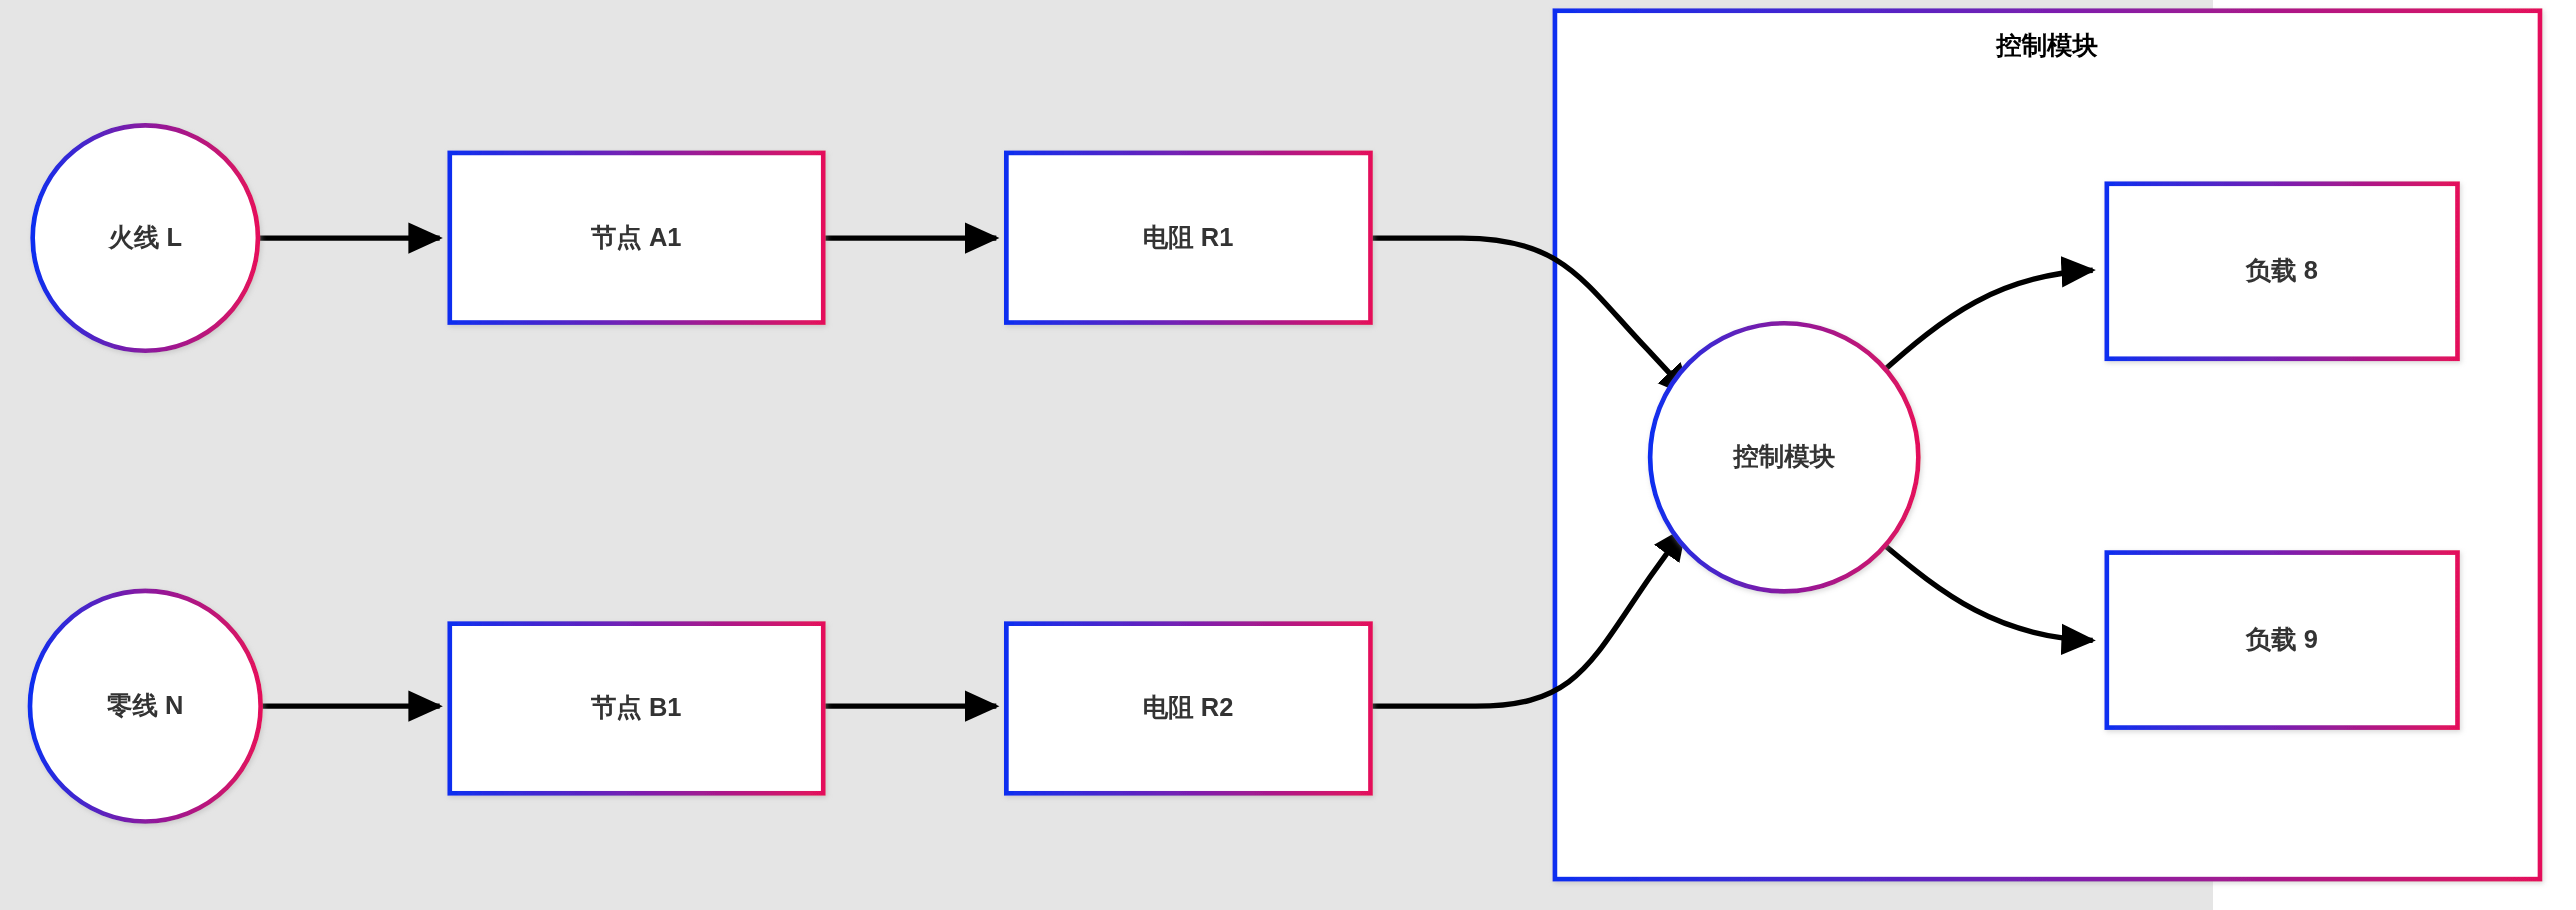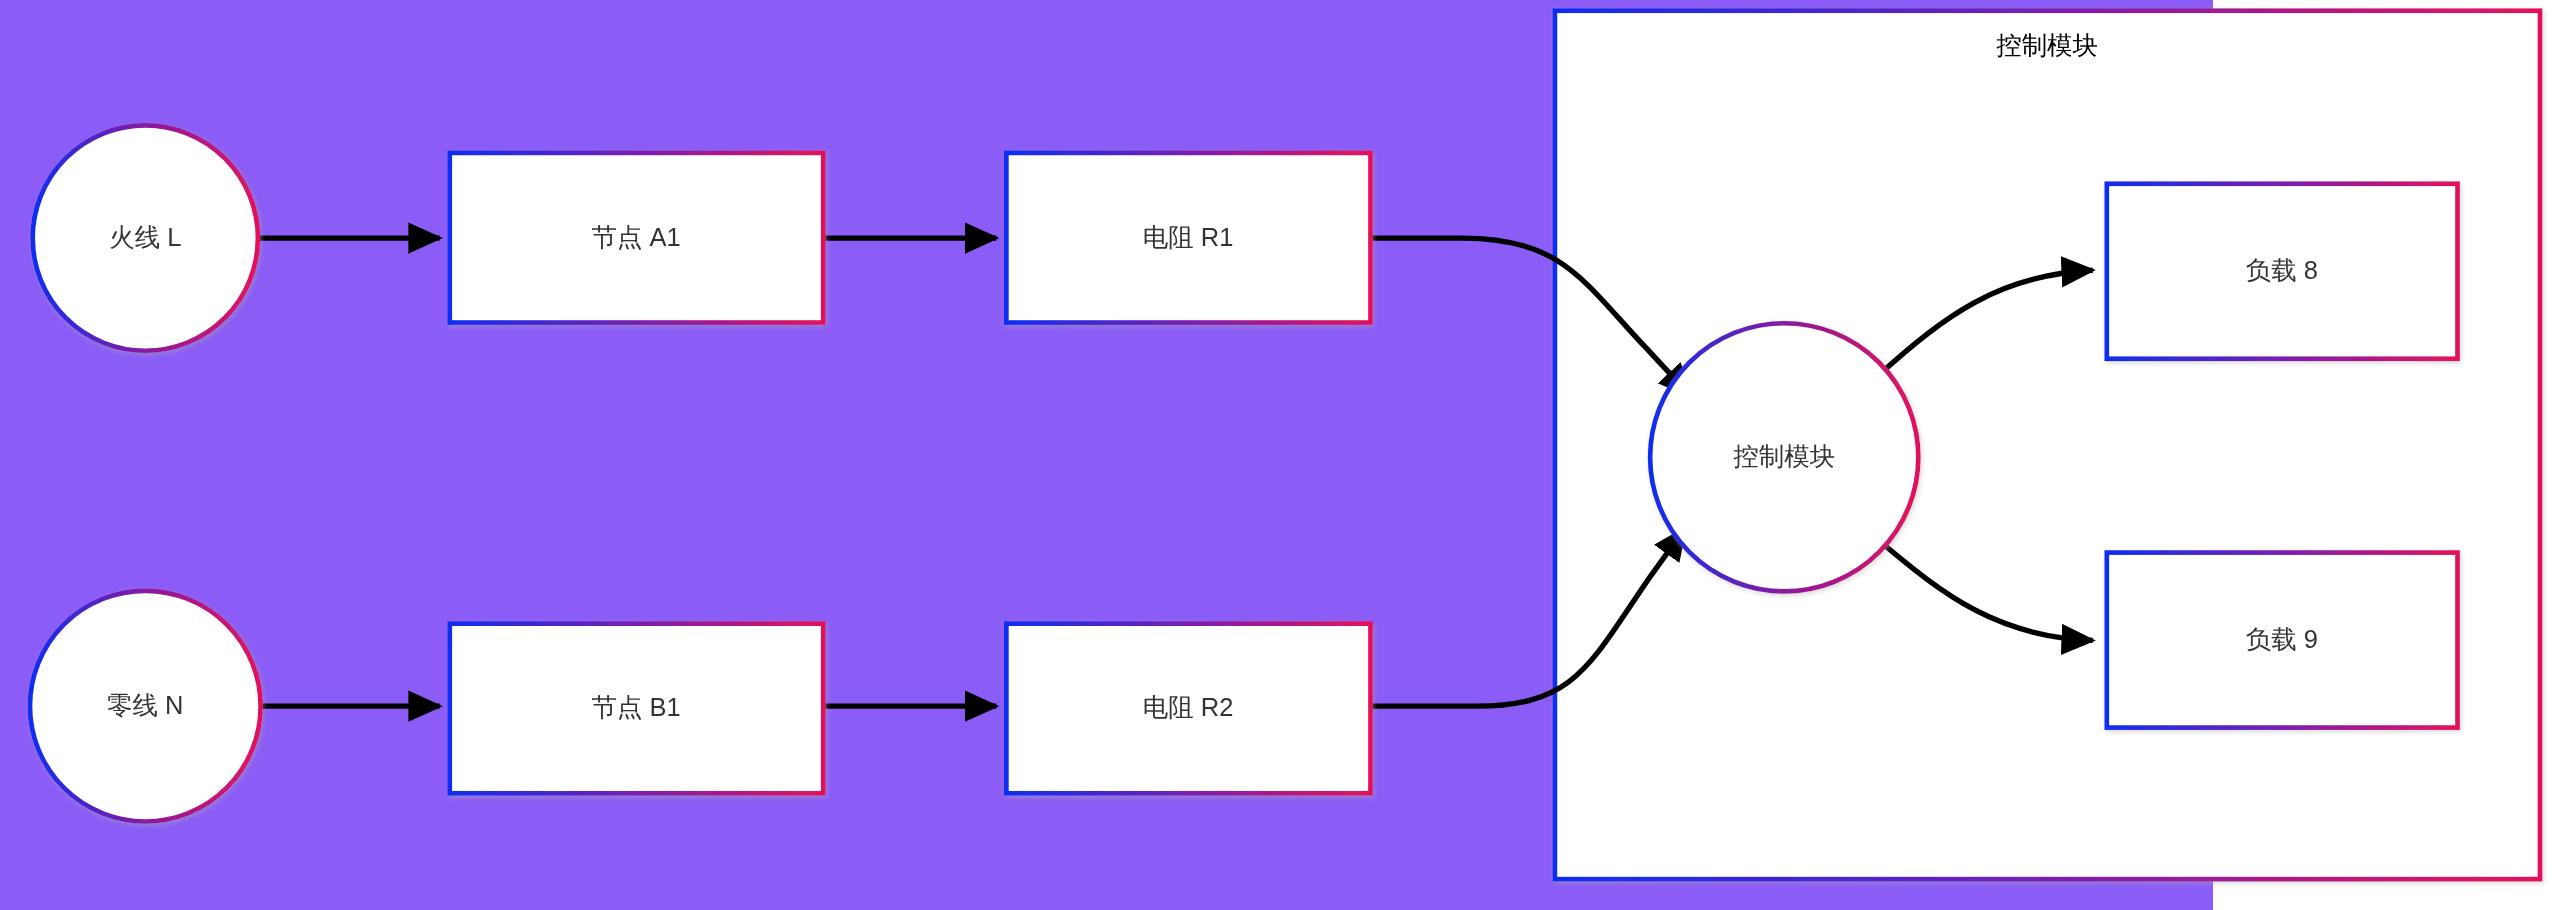--- a/index.html
+++ b/index.html
@@ -11,21 +11,22 @@
   body {
     width: 2576px;
     height: 910px;
     font-family: "Liberation Sans", "DejaVu Sans", sans-serif;
     overflow: hidden;
   }
   #diagram-root {
     position: relative;
     width: 2213px;
     height: 910px;
-    background: #8b5cf6;
+    background: #e5e5e5;
+    font-weight: bold;
   }
   svg#flow-svg {
     position: absolute;
     top: 0;
     left: 0;
     width: 2576px;
     height: 910px;
     display: block;
   }
   .node-label {

